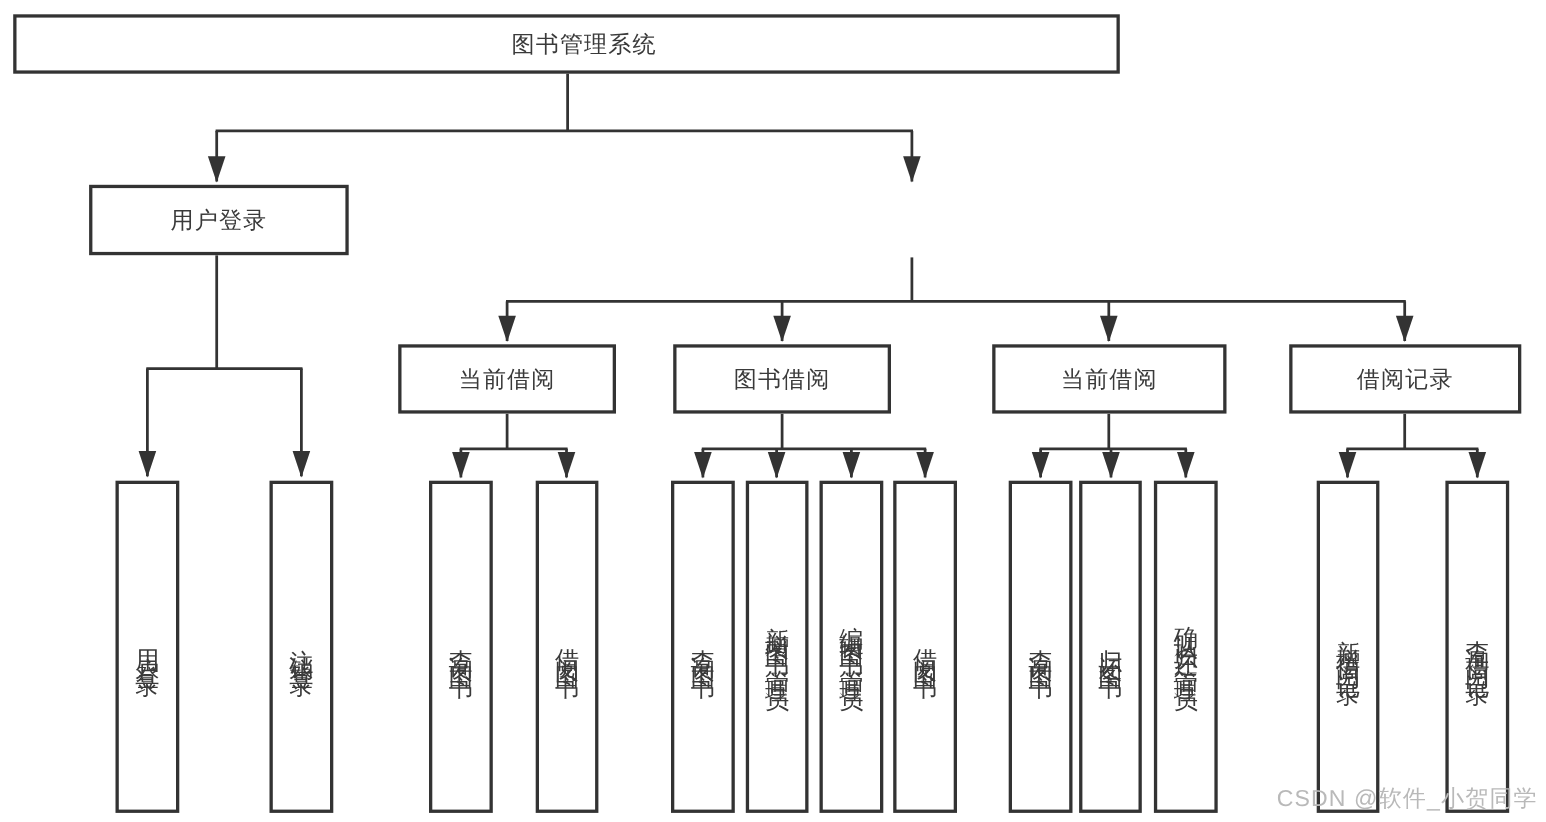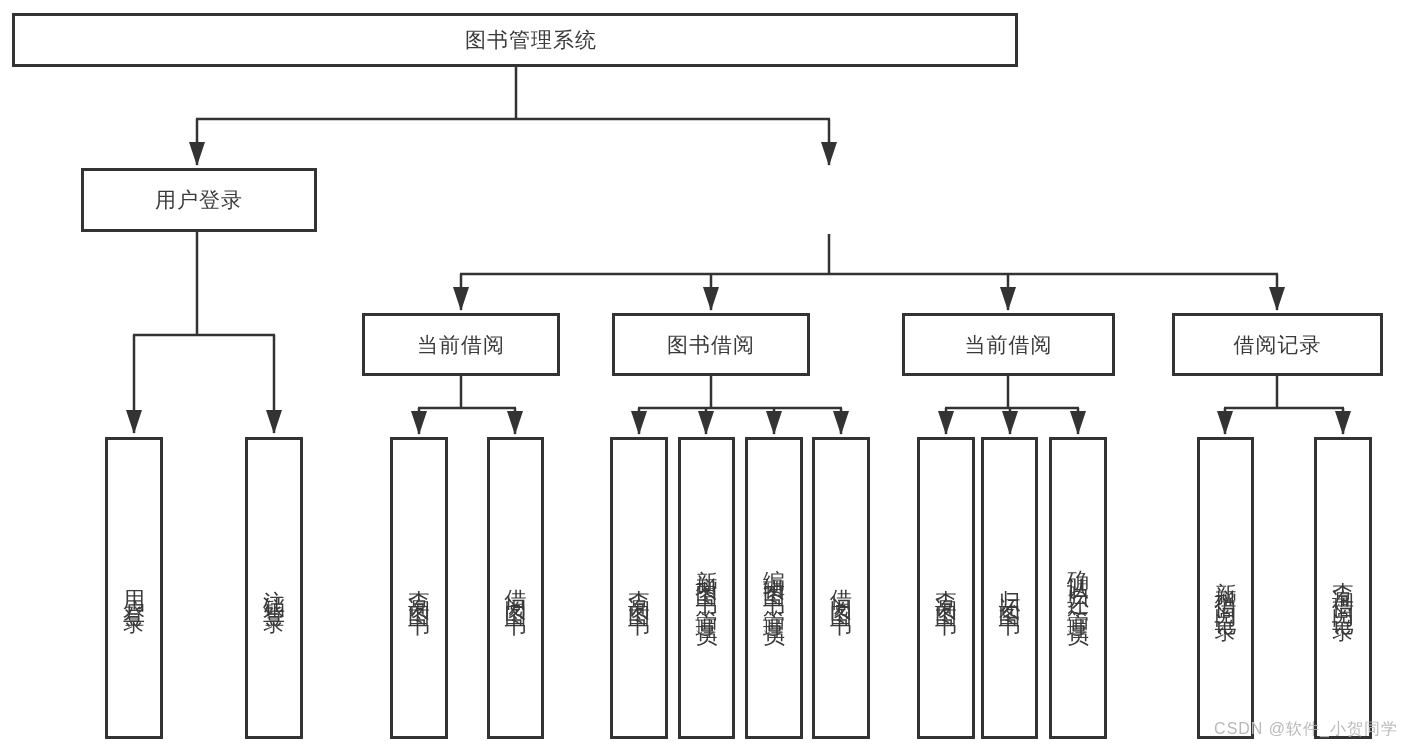--- a/index.html
+++ b/index.html
@@ -27,21 +27,21 @@
     writing-mode:vertical-rl;
     text-orientation:mixed;
     letter-spacing:8px;
     line-height:1;
     white-space:nowrap;
   }
   .watermark{
     position:absolute;
     right:7px;bottom:7px;
     z-index:2;
-    font-size:16px;
+    font-size:21px;
     color:#b9b9b9;
     letter-spacing:1px;
   }
 </style>
 </head>
 <body>
 
 <div class="canvas">
 
   <svg class="wires" width="1405" height="747" viewBox="0 0 1405 747">

